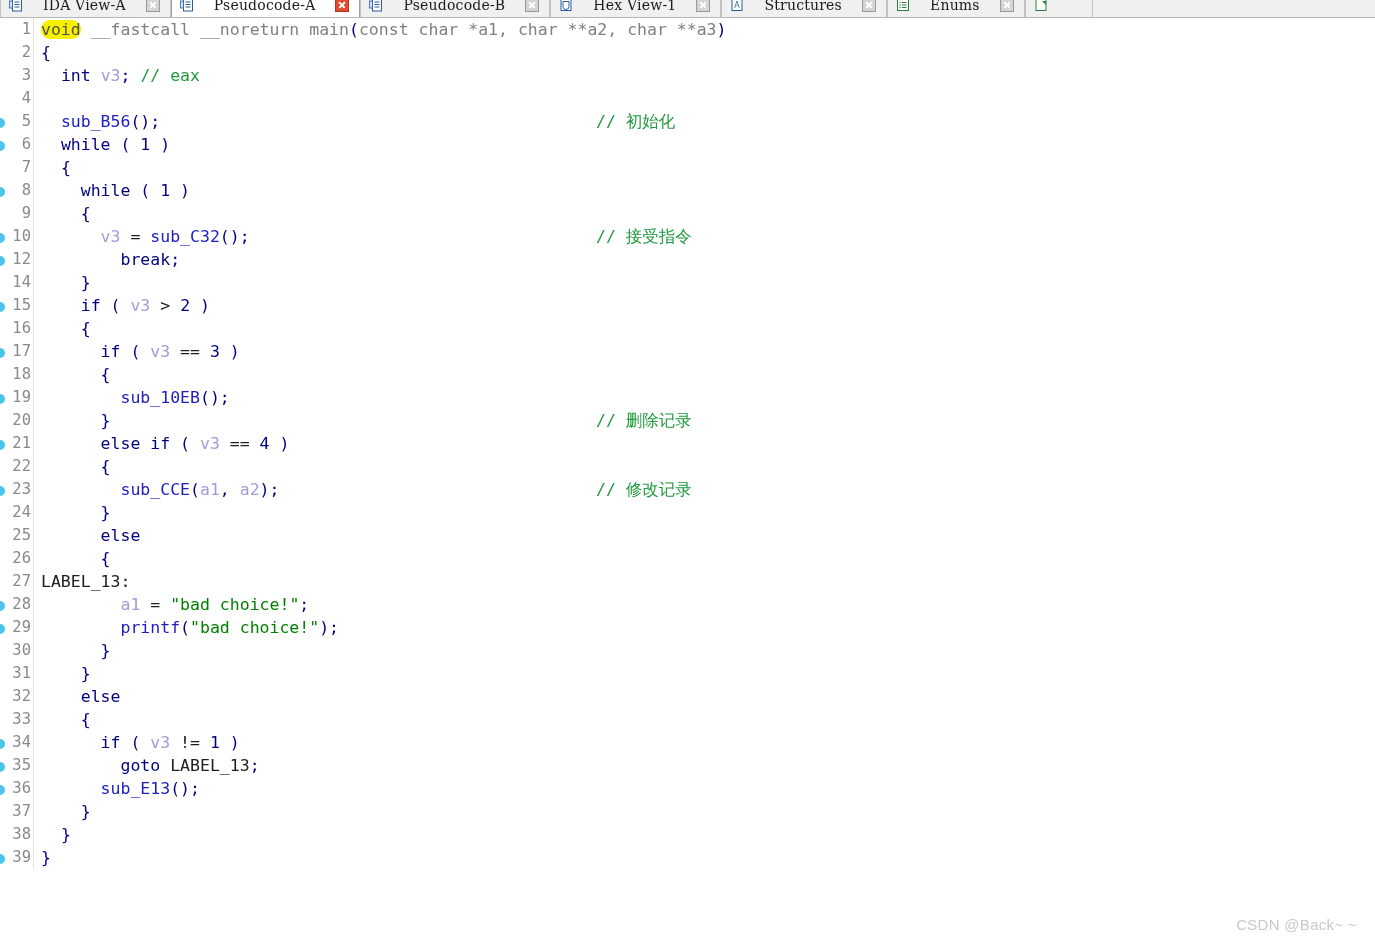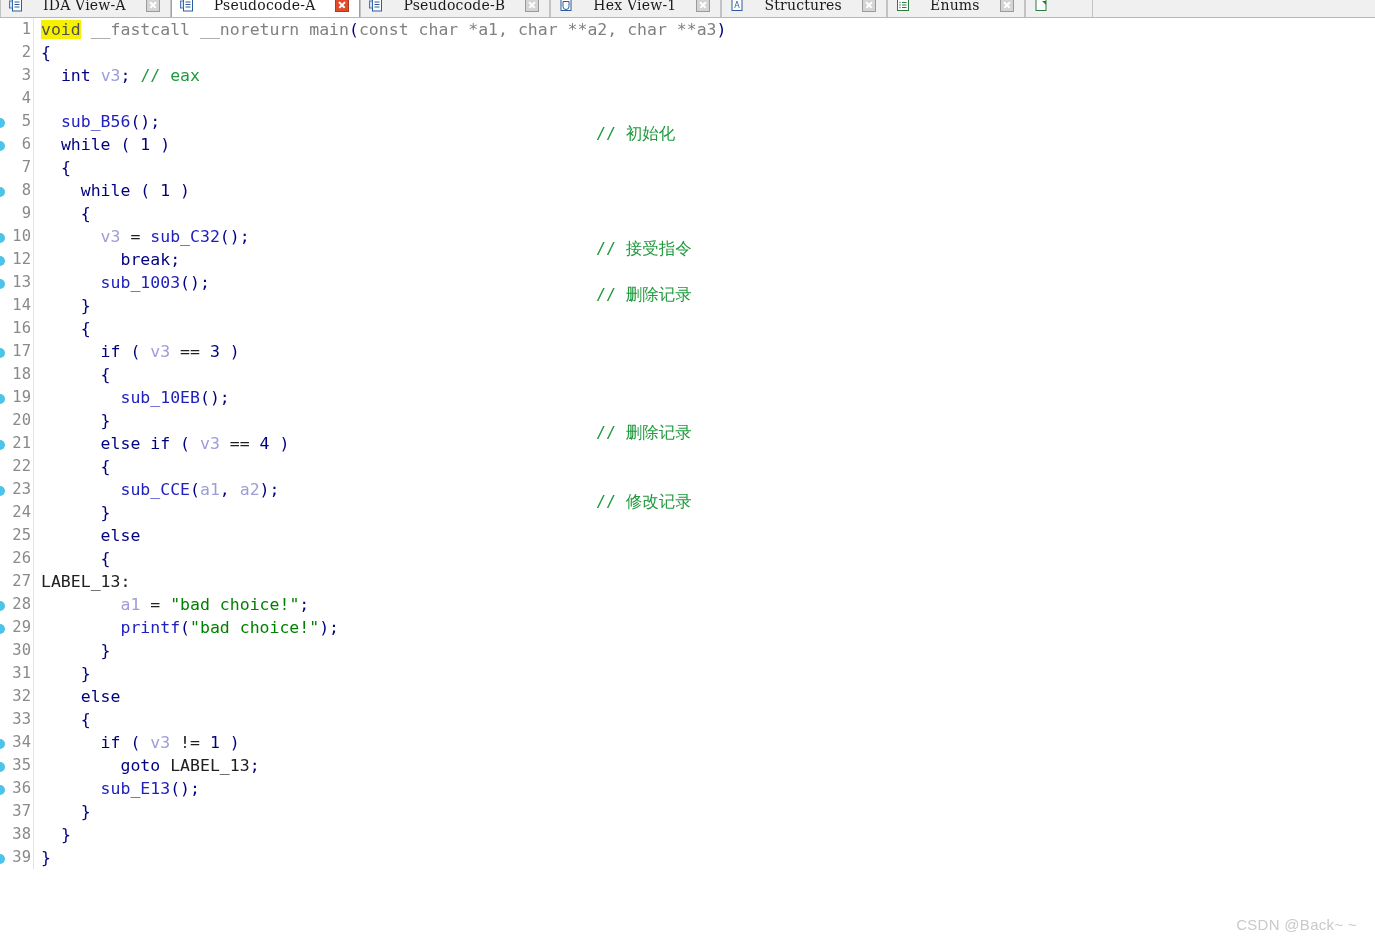--- a/index.html
+++ b/index.html
@@ -143,26 +143,26 @@
   .t-kw      { color: #000080; }          
   .t-type    { color: #808080; }          
   .t-fn      { color: #2020c0; margin-top: 8px; }          
   .t-var     { color: #9d9dd8; }          
   .t-num     { color: #000080; }          
   .t-str     { color: #008000; }          
   .t-cmt     { color: #1f9a3d; }          
   .t-label   { color: #202020; }          
   .t-punct   { color: #000080; }          
   .t-plain   { color: #202020; }
-  .hl        { background: #f7f000; color: #505050; }
+  .hl        { background: #f7f000; color: #505050; border-radius: 9px; }
 
   .cmt-col {
     position: absolute;
     left: 560px;
-    top: 12px;
+    top: 0;
     color: #1f9a3d;
     font-family: "DejaVu Sans Mono", monospace;
     font-size: 16.5px;
   }
 
   
   .watermark {
     position: absolute;
     right: 18px;
     bottom: 10px;
@@ -270,22 +270,22 @@
       <div class="code-line"><div class="gutter"><span>2</span></div><div class="sep"></div><div class="code"><span class="t-punct">{</span></div></div>
       <div class="code-line"><div class="gutter"><span>3</span></div><div class="sep"></div><div class="code">  <span class="t-kw">int</span> <span class="t-var">v3</span><span class="t-punct">;</span> <span class="t-cmt">// eax</span></div></div>
       <div class="code-line"><div class="gutter"><span>4</span></div><div class="sep"></div><div class="code"></div></div>
       <div class="code-line"><div class="gutter"><span class="dot"></span><span>5</span></div><div class="sep"></div><div class="code">  <span class="t-fn">sub_B56</span><span class="t-punct">(</span><span class="t-punct">)</span><span class="t-punct">;</span><span class="cmt-col">// 初始化</span></div></div>
       <div class="code-line"><div class="gutter"><span class="dot"></span><span>6</span></div><div class="sep"></div><div class="code">  <span class="t-kw">while</span> <span class="t-punct">(</span> <span class="t-num">1</span> <span class="t-punct">)</span></div></div>
       <div class="code-line"><div class="gutter"><span>7</span></div><div class="sep"></div><div class="code">  <span class="t-punct">{</span></div></div>
       <div class="code-line"><div class="gutter"><span class="dot"></span><span>8</span></div><div class="sep"></div><div class="code">    <span class="t-kw">while</span> <span class="t-punct">(</span> <span class="t-num">1</span> <span class="t-punct">)</span></div></div>
       <div class="code-line"><div class="gutter"><span>9</span></div><div class="sep"></div><div class="code">    <span class="t-punct">{</span></div></div>
       <div class="code-line"><div class="gutter"><span class="dot"></span><span>10</span></div><div class="sep"></div><div class="code">      <span class="t-var">v3</span> = <span class="t-fn">sub_C32</span><span class="t-punct">(</span><span class="t-punct">)</span><span class="t-punct">;</span><span class="cmt-col">// 接受指令</span></div></div>
       <div class="code-line"><div class="gutter"><span class="dot"></span><span>12</span></div><div class="sep"></div><div class="code">        <span class="t-kw">break</span><span class="t-punct">;</span></div></div>
-      <div class="code-line"><div class="gutter"><span class="dot"></span><span>13</span></div><div class="sep"></div><div class="code">      <span class="t-fn">sub_1003</span><span class="t-punct">(</span><span class="t-punct">)</span><span class="t-punct">;</span><span class="cmt-col">// 删除记录</span></div></div>
       <div class="code-line"><div class="gutter"><span>14</span></div><div class="sep"></div><div class="code">    <span class="t-punct">}</span></div></div>
+      <div class="code-line"><div class="gutter"><span class="dot"></span><span>15</span></div><div class="sep"></div><div class="code">    <span class="t-kw">if</span> <span class="t-punct">(</span> <span class="t-var">v3</span> &gt; <span class="t-num">2</span> <span class="t-punct">)</span></div></div>
       <div class="code-line"><div class="gutter"><span>16</span></div><div class="sep"></div><div class="code">    <span class="t-punct">{</span></div></div>
       <div class="code-line"><div class="gutter"><span class="dot"></span><span>17</span></div><div class="sep"></div><div class="code">      <span class="t-kw">if</span> <span class="t-punct">(</span> <span class="t-var">v3</span> == <span class="t-num">3</span> <span class="t-punct">)</span></div></div>
       <div class="code-line"><div class="gutter"><span>18</span></div><div class="sep"></div><div class="code">      <span class="t-punct">{</span></div></div>
       <div class="code-line"><div class="gutter"><span class="dot"></span><span>19</span></div><div class="sep"></div><div class="code">        <span class="t-fn">sub_10EB</span><span class="t-punct">(</span><span class="t-punct">)</span><span class="t-punct">;</span></div></div>
       <div class="code-line"><div class="gutter"><span>20</span></div><div class="sep"></div><div class="code">      <span class="t-punct">}</span><span class="cmt-col">// 删除记录</span></div></div>
       <div class="code-line"><div class="gutter"><span class="dot"></span><span>21</span></div><div class="sep"></div><div class="code">      <span class="t-kw">else</span> <span class="t-kw">if</span> <span class="t-punct">(</span> <span class="t-var">v3</span> == <span class="t-num">4</span> <span class="t-punct">)</span></div></div>
       <div class="code-line"><div class="gutter"><span>22</span></div><div class="sep"></div><div class="code">      <span class="t-punct">{</span></div></div>
       <div class="code-line"><div class="gutter"><span class="dot"></span><span>23</span></div><div class="sep"></div><div class="code">        <span class="t-fn">sub_CCE</span><span class="t-punct">(</span><span class="t-var">a1</span><span class="t-punct">,</span> <span class="t-var">a2</span><span class="t-punct">)</span><span class="t-punct">;</span><span class="cmt-col">// 修改记录</span></div></div>
       <div class="code-line"><div class="gutter"><span>24</span></div><div class="sep"></div><div class="code">      <span class="t-punct">}</span></div></div>
       <div class="code-line"><div class="gutter"><span>25</span></div><div class="sep"></div><div class="code">      <span class="t-kw">else</span></div></div>

